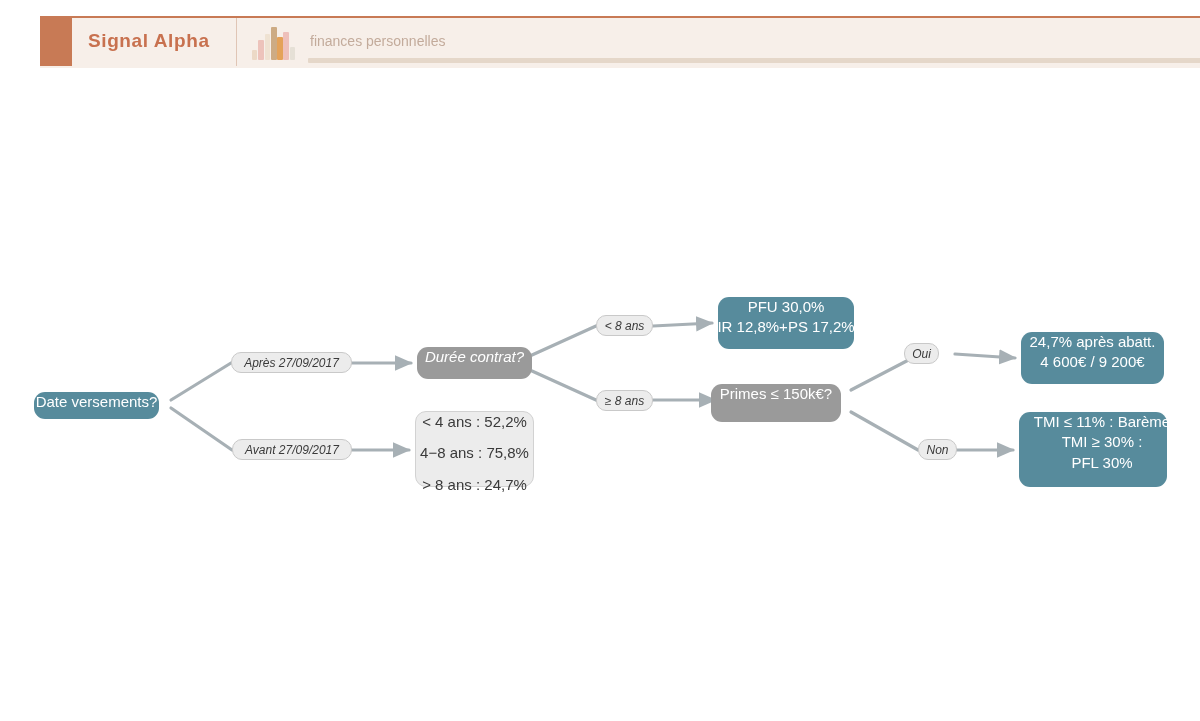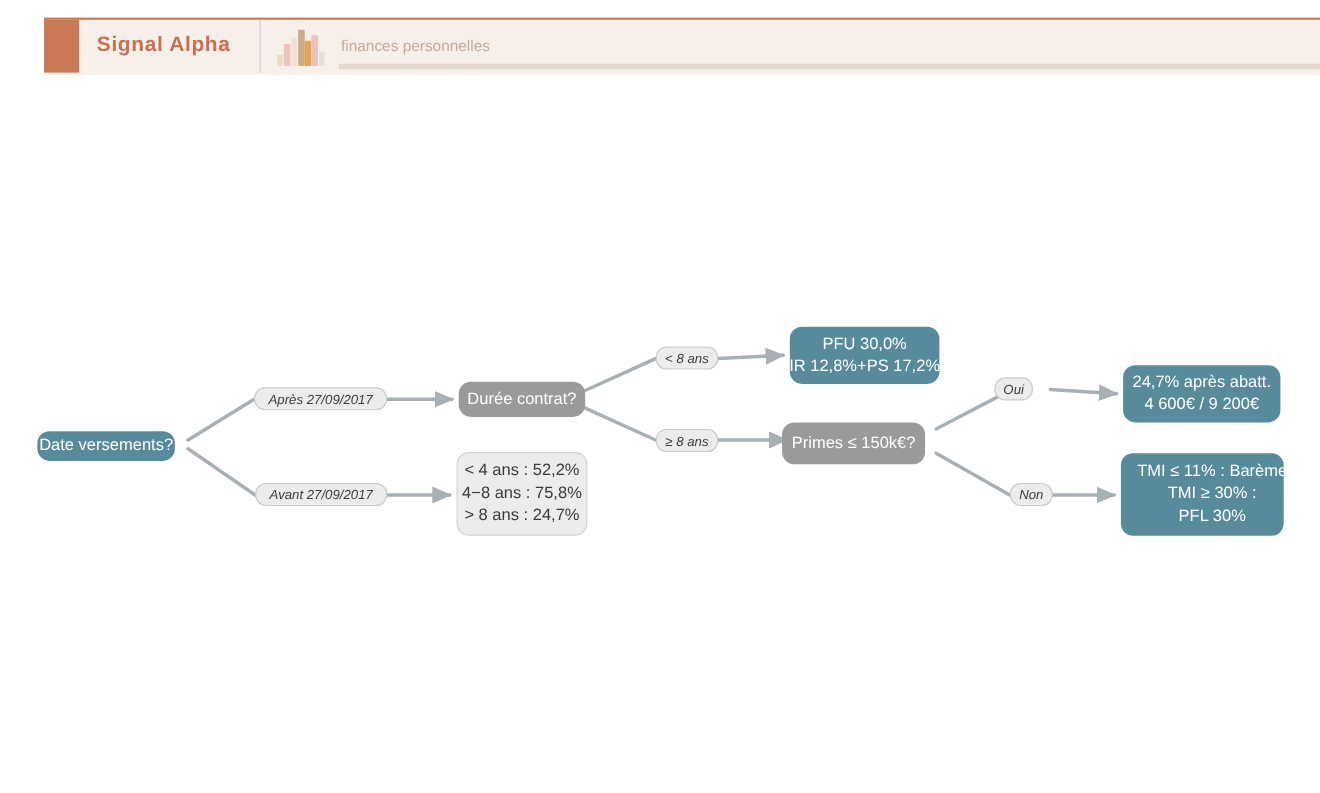--- a/index.html
+++ b/index.html
@@ -97,21 +97,20 @@
     width: 1200px;
     height: 721px;
   }
 
   .node {
     position: absolute;
     box-sizing: border-box;
     display: flex;
     flex-direction: column;
     align-items: center;
-    justify-content: center;
     border-radius: 11px;
     text-align: center;
     line-height: 1.36;
   }
   .node-teal {
     background: #578b9c;
     color: #ffffff;
     font-size: 15px;
   }
   .node-gray {
@@ -199,21 +198,21 @@
       <path d="M955,354 L1015,358" marker-end="url(#arrowhead)"></path>
 
       <path d="M957,450 L1013,450" marker-end="url(#arrowhead)"></path>
     </g>
   </svg>
 
   <div class="node node-teal" style="left:34px; top:392px; width:125px; height:27px;">
     <span class="line">Date versements?</span>
   </div>
 
-  <div class="node node-gray" style="left:417px; top:347px; width:115px; height:32px;">
+  <div class="node node-gray" style="left:417px; top:347px; width:115px; height:32px;font-style:italic;">
     <span class="line">Durée contrat?</span>
   </div>
 
   <div class="node node-teal" style="left:718px; top:297px; width:136px; height:52px;">
     <span class="line">PFU 30,0%</span>
     <span class="line">IR 12,8%+PS 17,2%</span>
   </div>
 
   <div class="node node-gray" style="left:711px; top:384px; width:130px; height:38px;">
     <span class="line">Primes ≤ 150k€?</span>
@@ -223,21 +222,21 @@
     <span class="line">24,7% après abatt.</span>
     <span class="line">4 600€ / 9 200€</span>
   </div>
 
   <div class="node node-teal" style="left:1019px; top:412px; width:148px; height:75px;padding-left:18px;">
     <span class="line">TMI ≤ 11% : Barème</span>
     <span class="line">TMI ≥ 30% :</span>
     <span class="line">PFL 30%</span>
   </div>
 
-  <div class="node node-result" style="left:415px; top:411px; width:119px; height:76px;">
+  <div class="node node-result" style="left:415px; top:411px; width:119px; height:76px;gap:11px;">
     <span class="line">&lt; 4 ans : 52,2%</span>
     <span class="line">4−8 ans : 75,8%</span>
     <span class="line">&gt; 8 ans : 24,7%</span>
   </div>
 
   <div class="edge-label" style="left:231px; top:352px; width:121px;">Après 27/09/2017</div>
   <div class="edge-label" style="left:232px; top:439px; width:120px;">Avant 27/09/2017</div>
   <div class="edge-label" style="left:596px; top:315px; width:57px;">&lt; 8 ans</div>
   <div class="edge-label" style="left:596px; top:390px; width:57px;">≥ 8 ans</div>
   <div class="edge-label" style="left:904px; top:343px; width:35px;">Oui</div>

